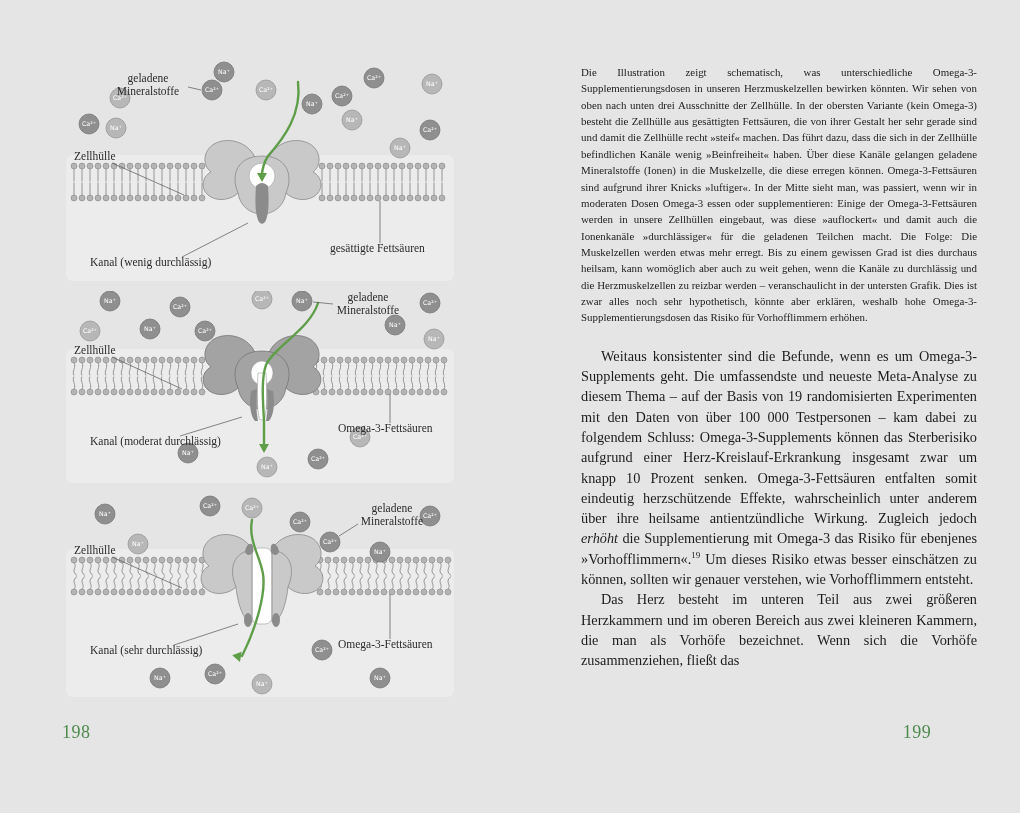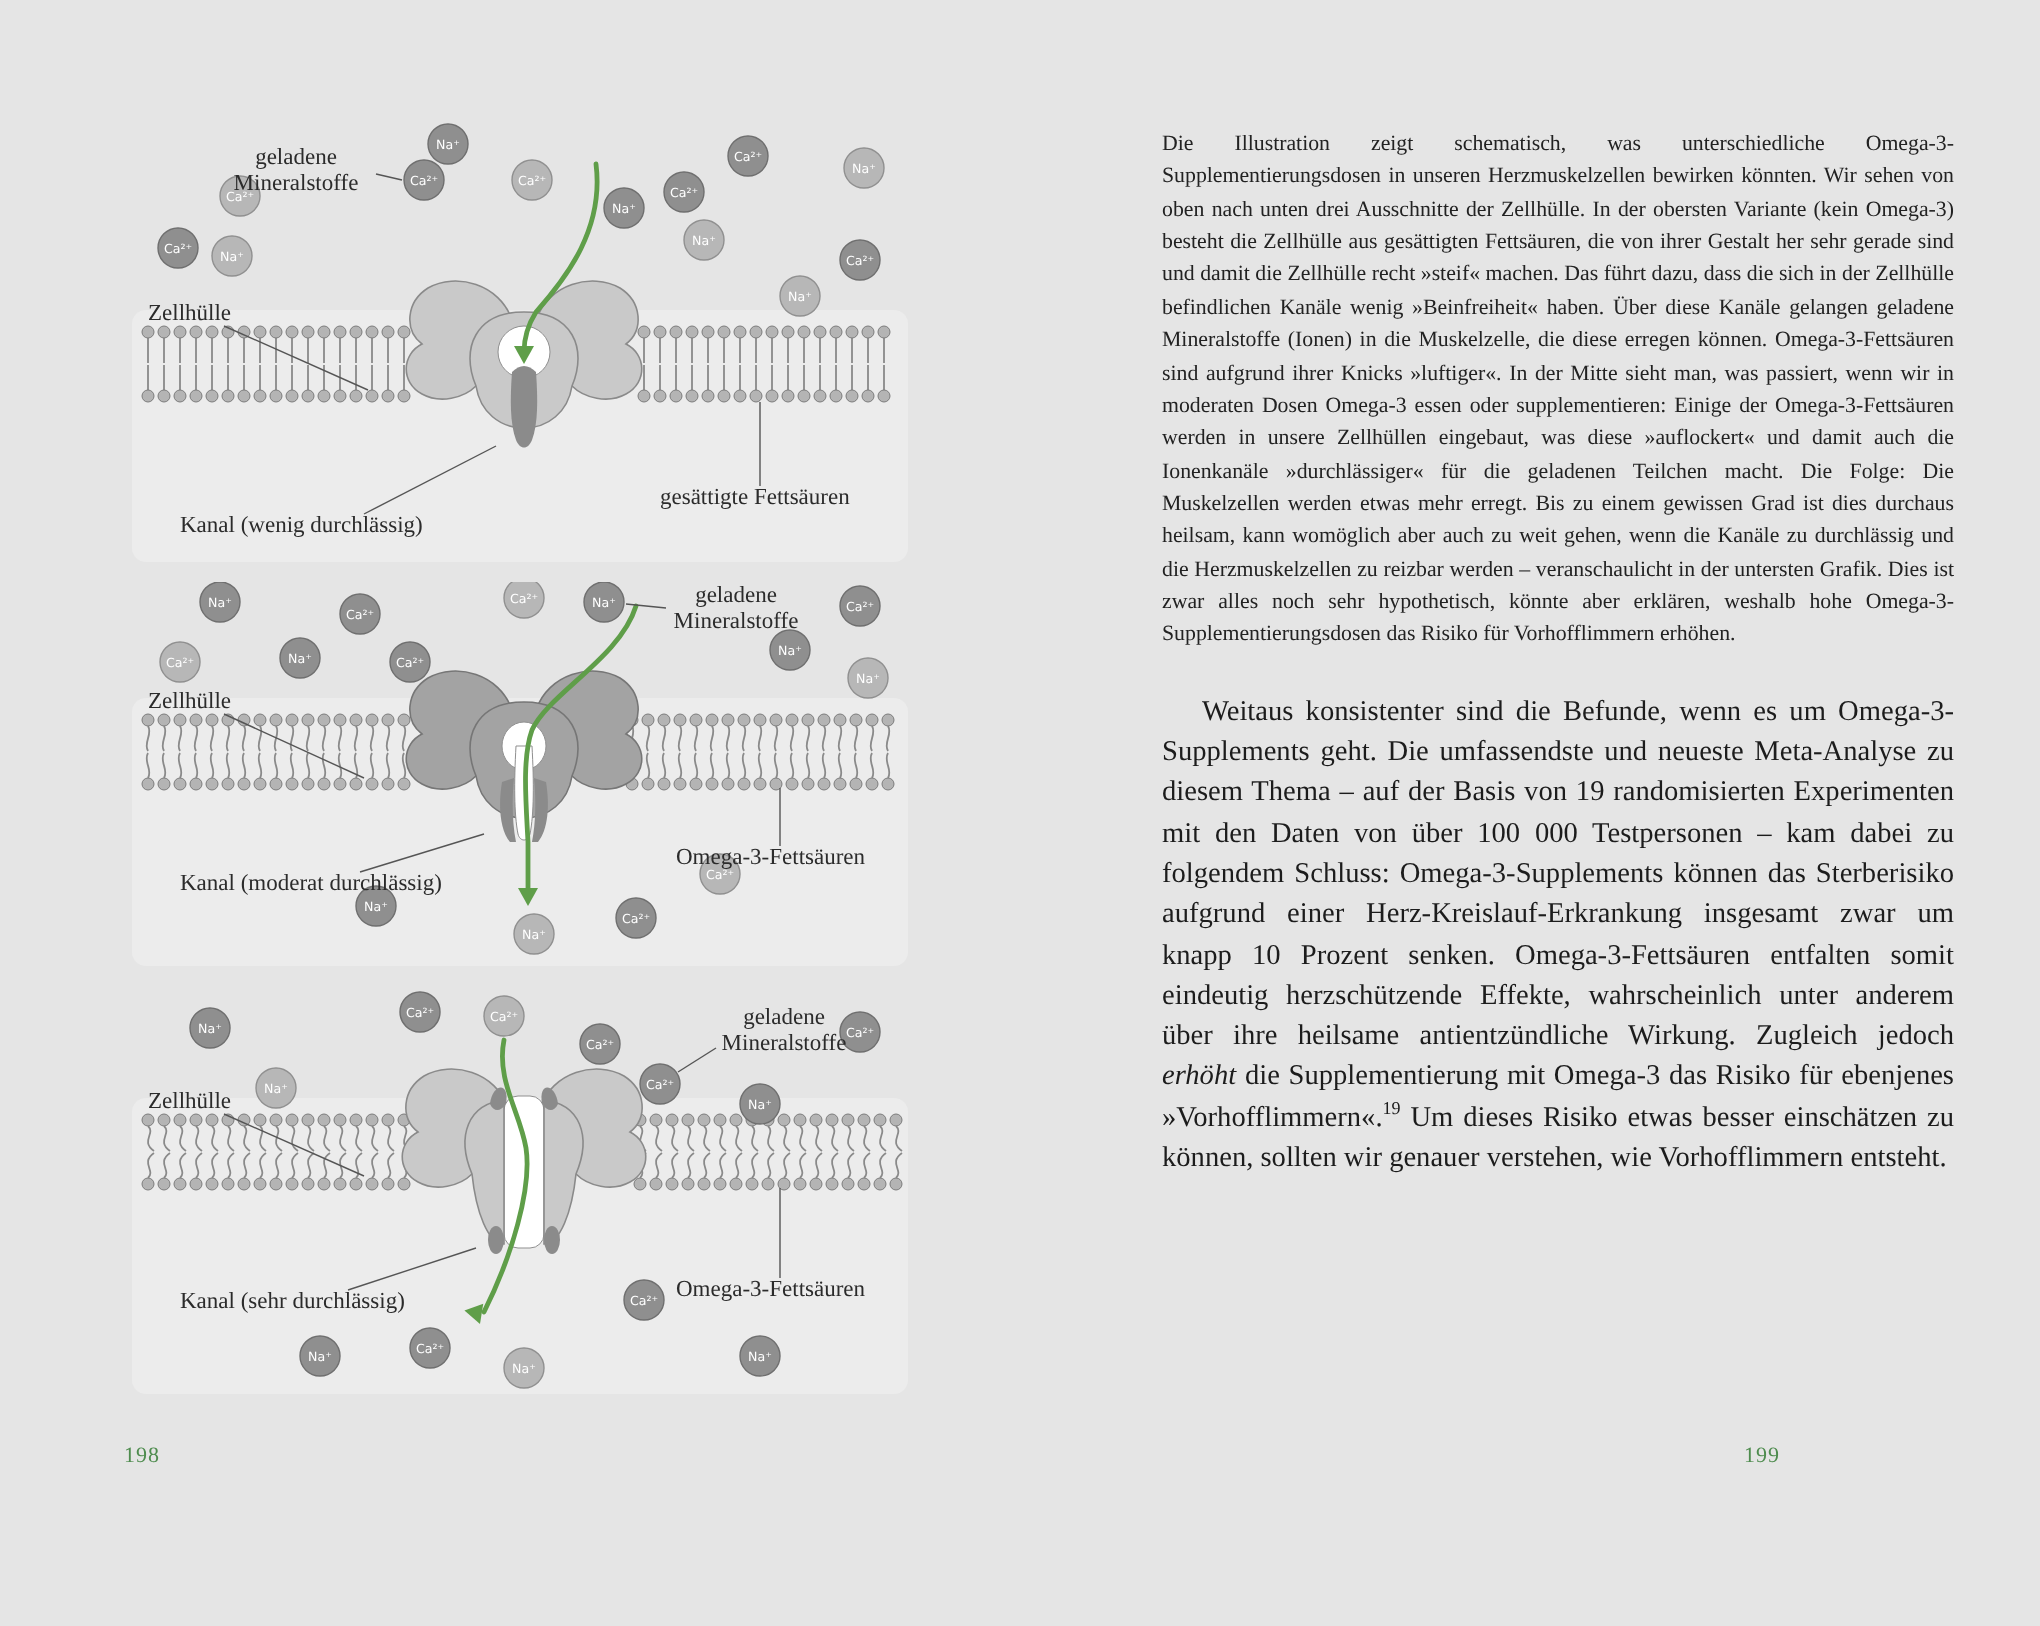--- a/index.html
+++ b/index.html
@@ -13,23 +13,23 @@
   .page-right{position:absolute;left:581px;top:64px;width:396px;}
   .caption{
     font-size:10.9px;line-height:1.5;text-align:justify;margin:0 0 20px 0;color:#222;
     hyphens:auto;-webkit-hyphens:auto;
   }
   .body-text{font-size:14.3px;line-height:1.42;text-align:justify;hyphens:auto;-webkit-hyphens:auto;}
   .body-text p{margin:0;}
   .body-text p.indent{text-indent:20px;}
   .body-text sup{font-size:9px;line-height:0;vertical-align:super;}
   .body-text em{}
-  .pagenum{position:absolute;top:722px;color:#4e8c4e;font-size:11px;letter-spacing:0.5px;}
+  .pagenum{position:absolute;top:722px;color:#4e8c4e;font-size:18px;letter-spacing:0.5px;}
   .pagenum-left{left:62px;}
-  .pagenum-right{left:932px;width:90px;text-align:left;left:auto;right:58px;}
+  .pagenum-right{left:932px;width:90px;text-align:center;left:auto;right:58px;}
   
   .box{fill:#ececec;}
   .head{fill:#b4b4b4;stroke:#7c7c7c;stroke-width:0.5;}
   .tail{stroke:#8a8a8a;stroke-width:0.9;fill:none;}
   .wing{fill:#c9c9c9;stroke:#8a8a8a;stroke-width:0.8;}
   .wing2{fill:#a3a3a3;stroke:#767676;stroke-width:0.8;}
   .cavity{fill:#ffffff;stroke:#8f8f8f;stroke-width:0.5;}
   .stem{fill:#8b8b8b;}
   .arrow{stroke:#5f9e49;stroke-width:2.4;fill:none;stroke-linecap:round;}
   .arrowhead{fill:#5f9e49;}
@@ -685,19 +685,20 @@
           <text x="276" y="154" class="lbl" text-anchor="start">Omega-3-Fettsäuren</text>
           <path d="M328,145 L328,100" class="ptr"></path>
         </svg>
     </figure>
   </div>
 
   <div class="page-right">
     <p class="caption">Die Illustration zeigt schematisch, was unterschiedliche Omega-3-Supplementierungsdosen in unseren Herzmuskelzellen bewirken könnten. Wir sehen von oben nach unten drei Ausschnitte der Zellhülle. In der obersten Variante (kein Omega-3) besteht die Zellhülle aus gesättigten Fettsäuren, die von ihrer Gestalt her sehr gerade sind und damit die Zellhülle recht »steif« machen. Das führt dazu, dass die sich in der Zellhülle befindlichen Kanäle wenig »Beinfreiheit« haben. Über diese Kanäle gelangen geladene Mineralstoffe (Ionen) in die Muskelzelle, die diese erregen können. Omega-3-Fettsäuren sind aufgrund ihrer Knicks »luftiger«. In der Mitte sieht man, was passiert, wenn wir in moderaten Dosen Omega-3 essen oder supplementieren: Einige der Omega-3-Fettsäuren werden in unsere Zellhüllen eingebaut, was diese »auflockert« und damit auch die Ionenkanäle »durchlässiger« für die geladenen Teilchen macht. Die Folge: Die Muskelzellen werden etwas mehr erregt. Bis zu einem gewissen Grad ist dies durchaus heilsam, kann womöglich aber auch zu weit gehen, wenn die Kanäle zu durchlässig und die Herzmuskelzellen zu reizbar werden – veranschaulicht in der untersten Grafik. Dies ist zwar alles noch sehr hypothetisch, könnte aber erklären, weshalb hohe Omega-3-Supplementierungsdosen das Risiko für Vorhofflimmern erhöhen.</p>
     <div class="body-text">
         <p class="indent"><span>Weitaus konsistenter sind die Befunde, wenn es um Omega-3-Supplements geht. Die umfassendste und neueste Meta-Analyse zu diesem Thema – auf der Basis von 19 randomisierten Experimenten mit den Daten von über 100 000 Testpersonen – kam dabei zu folgendem Schluss: Omega-3-Supplements können das Sterberisiko aufgrund einer Herz-Kreislauf-Erkrankung insgesamt zwar um knapp 10 Prozent senken. Omega-3-Fettsäuren entfalten somit eindeutig herzschützende Effekte, wahrscheinlich unter anderem über ihre heilsame antientzündliche Wirkung. Zugleich jedoch </span><em>erhöht</em><span> die Supplementierung mit Omega-3 das Risiko für ebenjenes »Vorhofflimmern«.</span><sup>19</sup><span> Um dieses Risiko etwas besser einschätzen zu können, sollten wir genauer verstehen, wie Vorhofflimmern entsteht.</span></p>
+        <p class="indent"><span>Das Herz besteht im unteren Teil aus zwei größeren Herzkammern und im oberen Bereich aus zwei kleineren Kammern, die man als Vorhöfe bezeichnet. Wenn sich die Vorhöfe zusammenziehen, fließt das</span></p>
       </div>
   </div>
 
   <div class="pagenum pagenum-left">198</div>
   <div class="pagenum pagenum-right">199</div>
 
 </div>
 
 </body></html>

